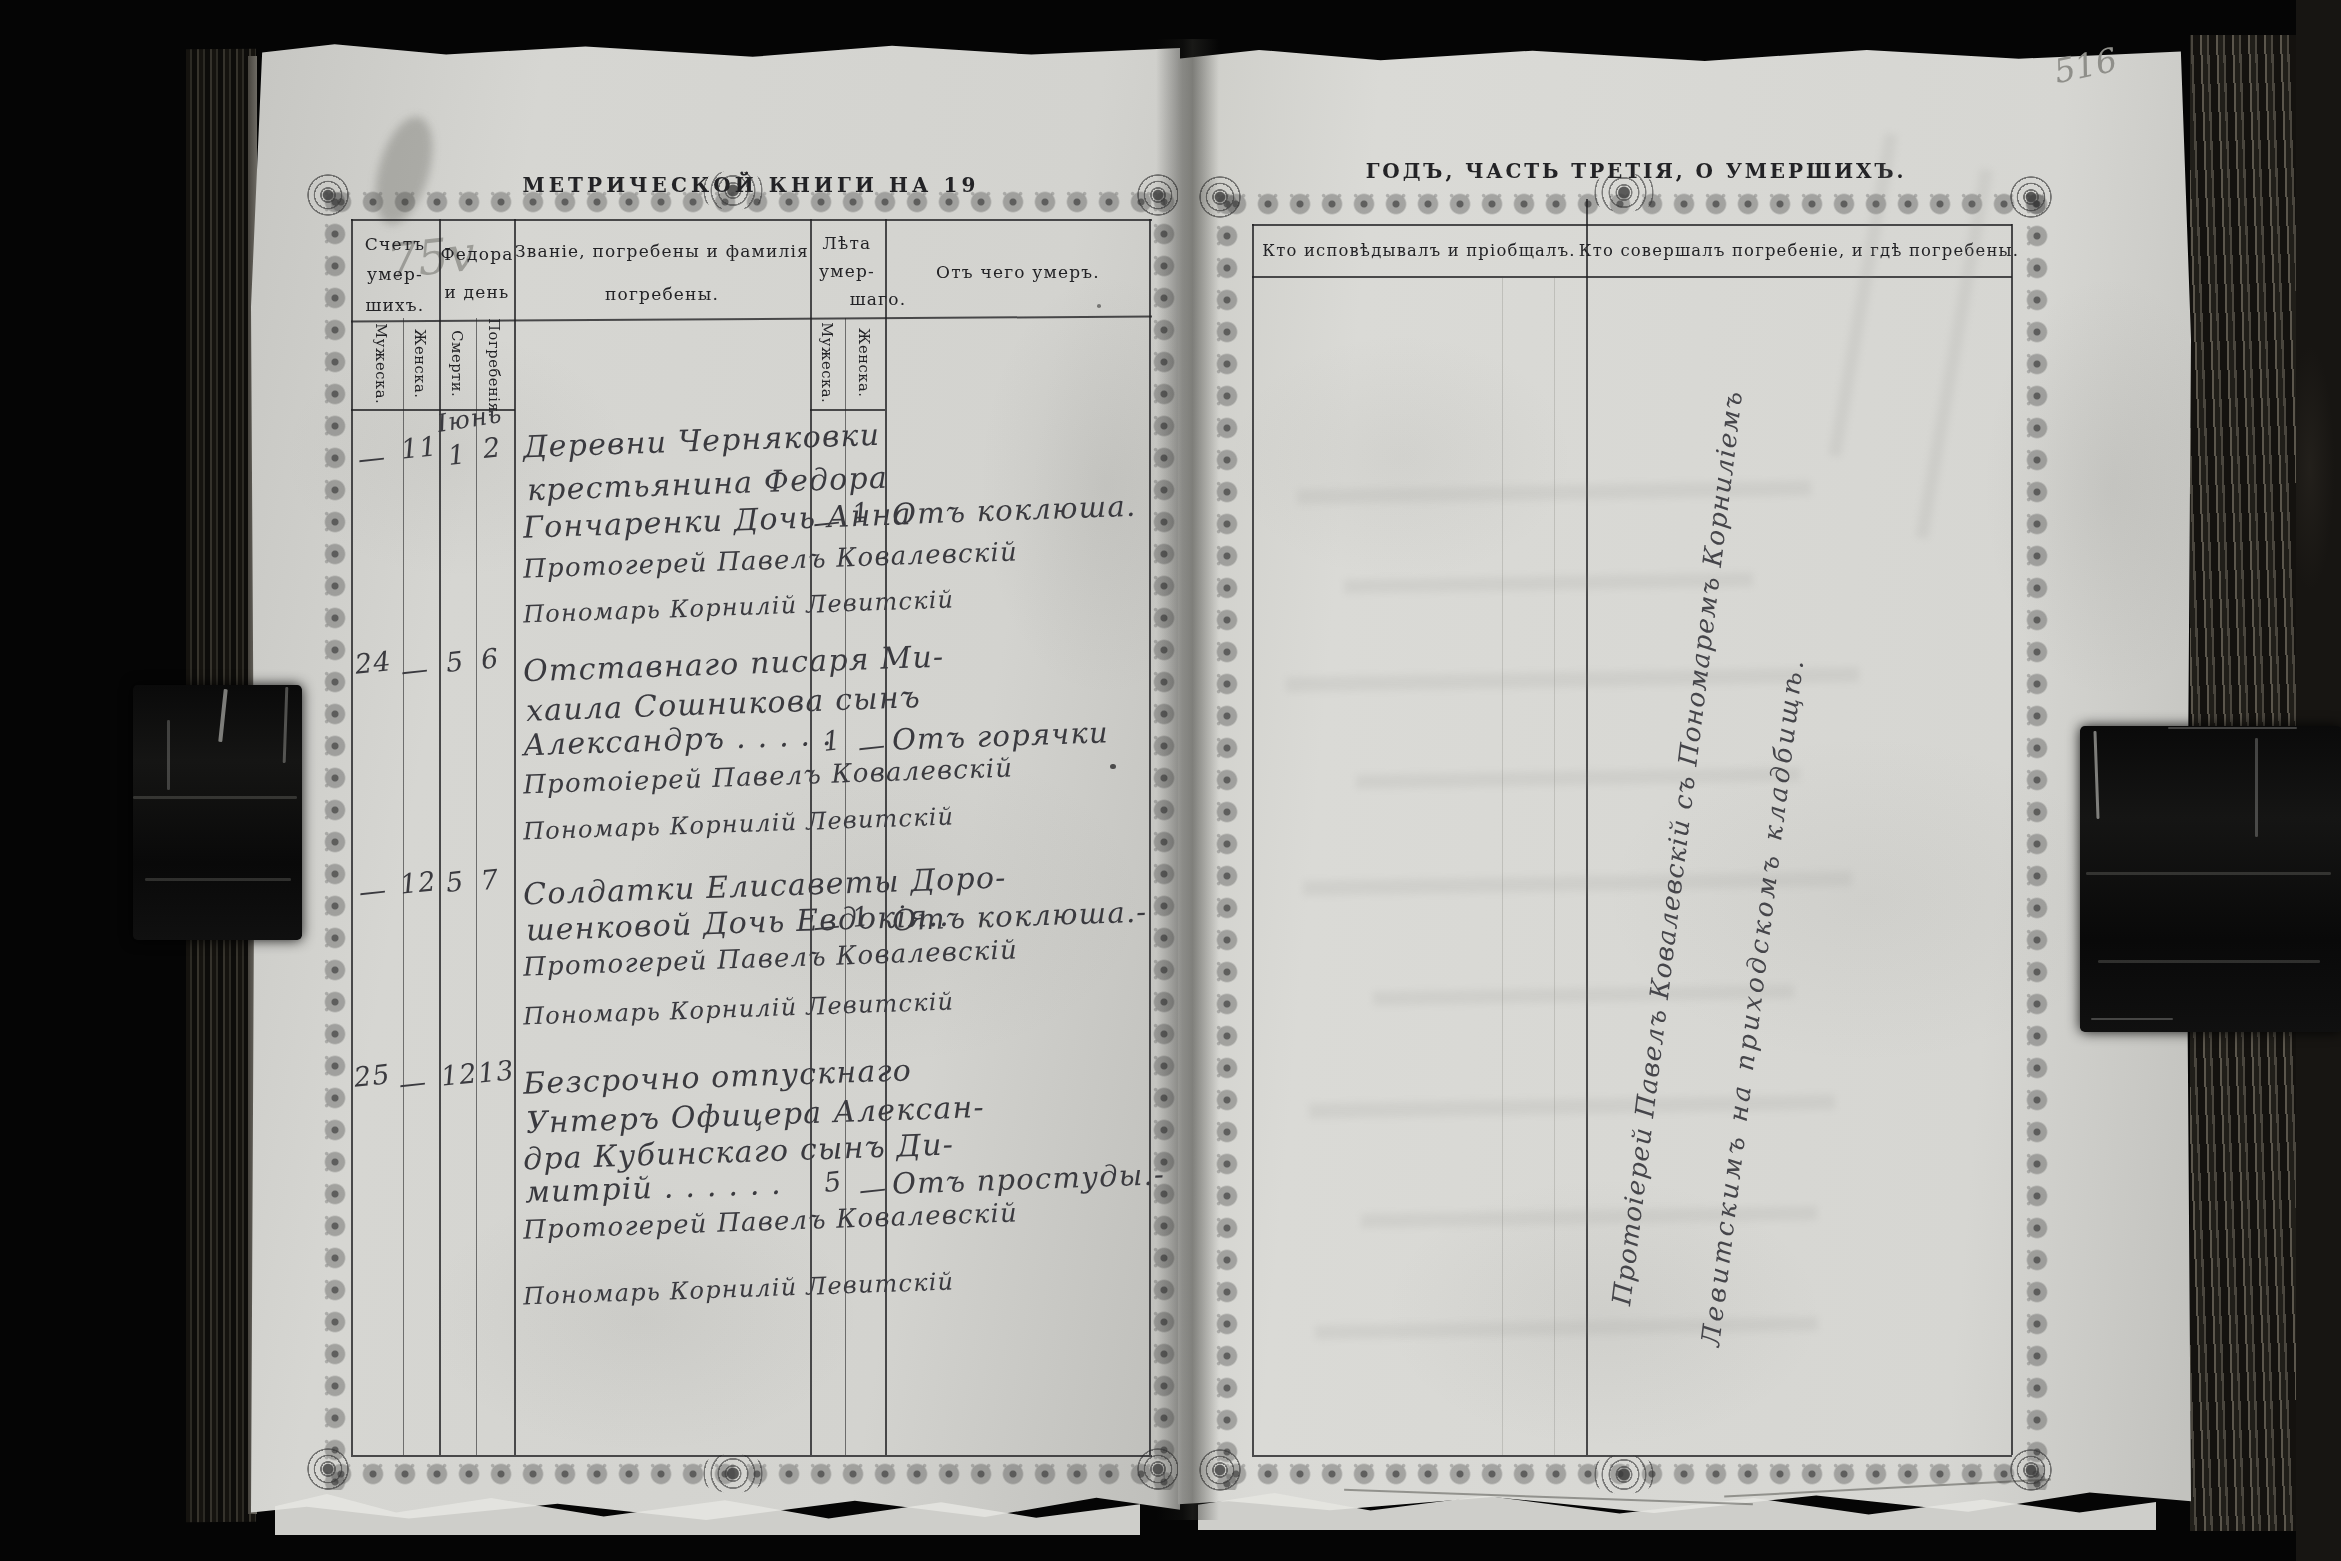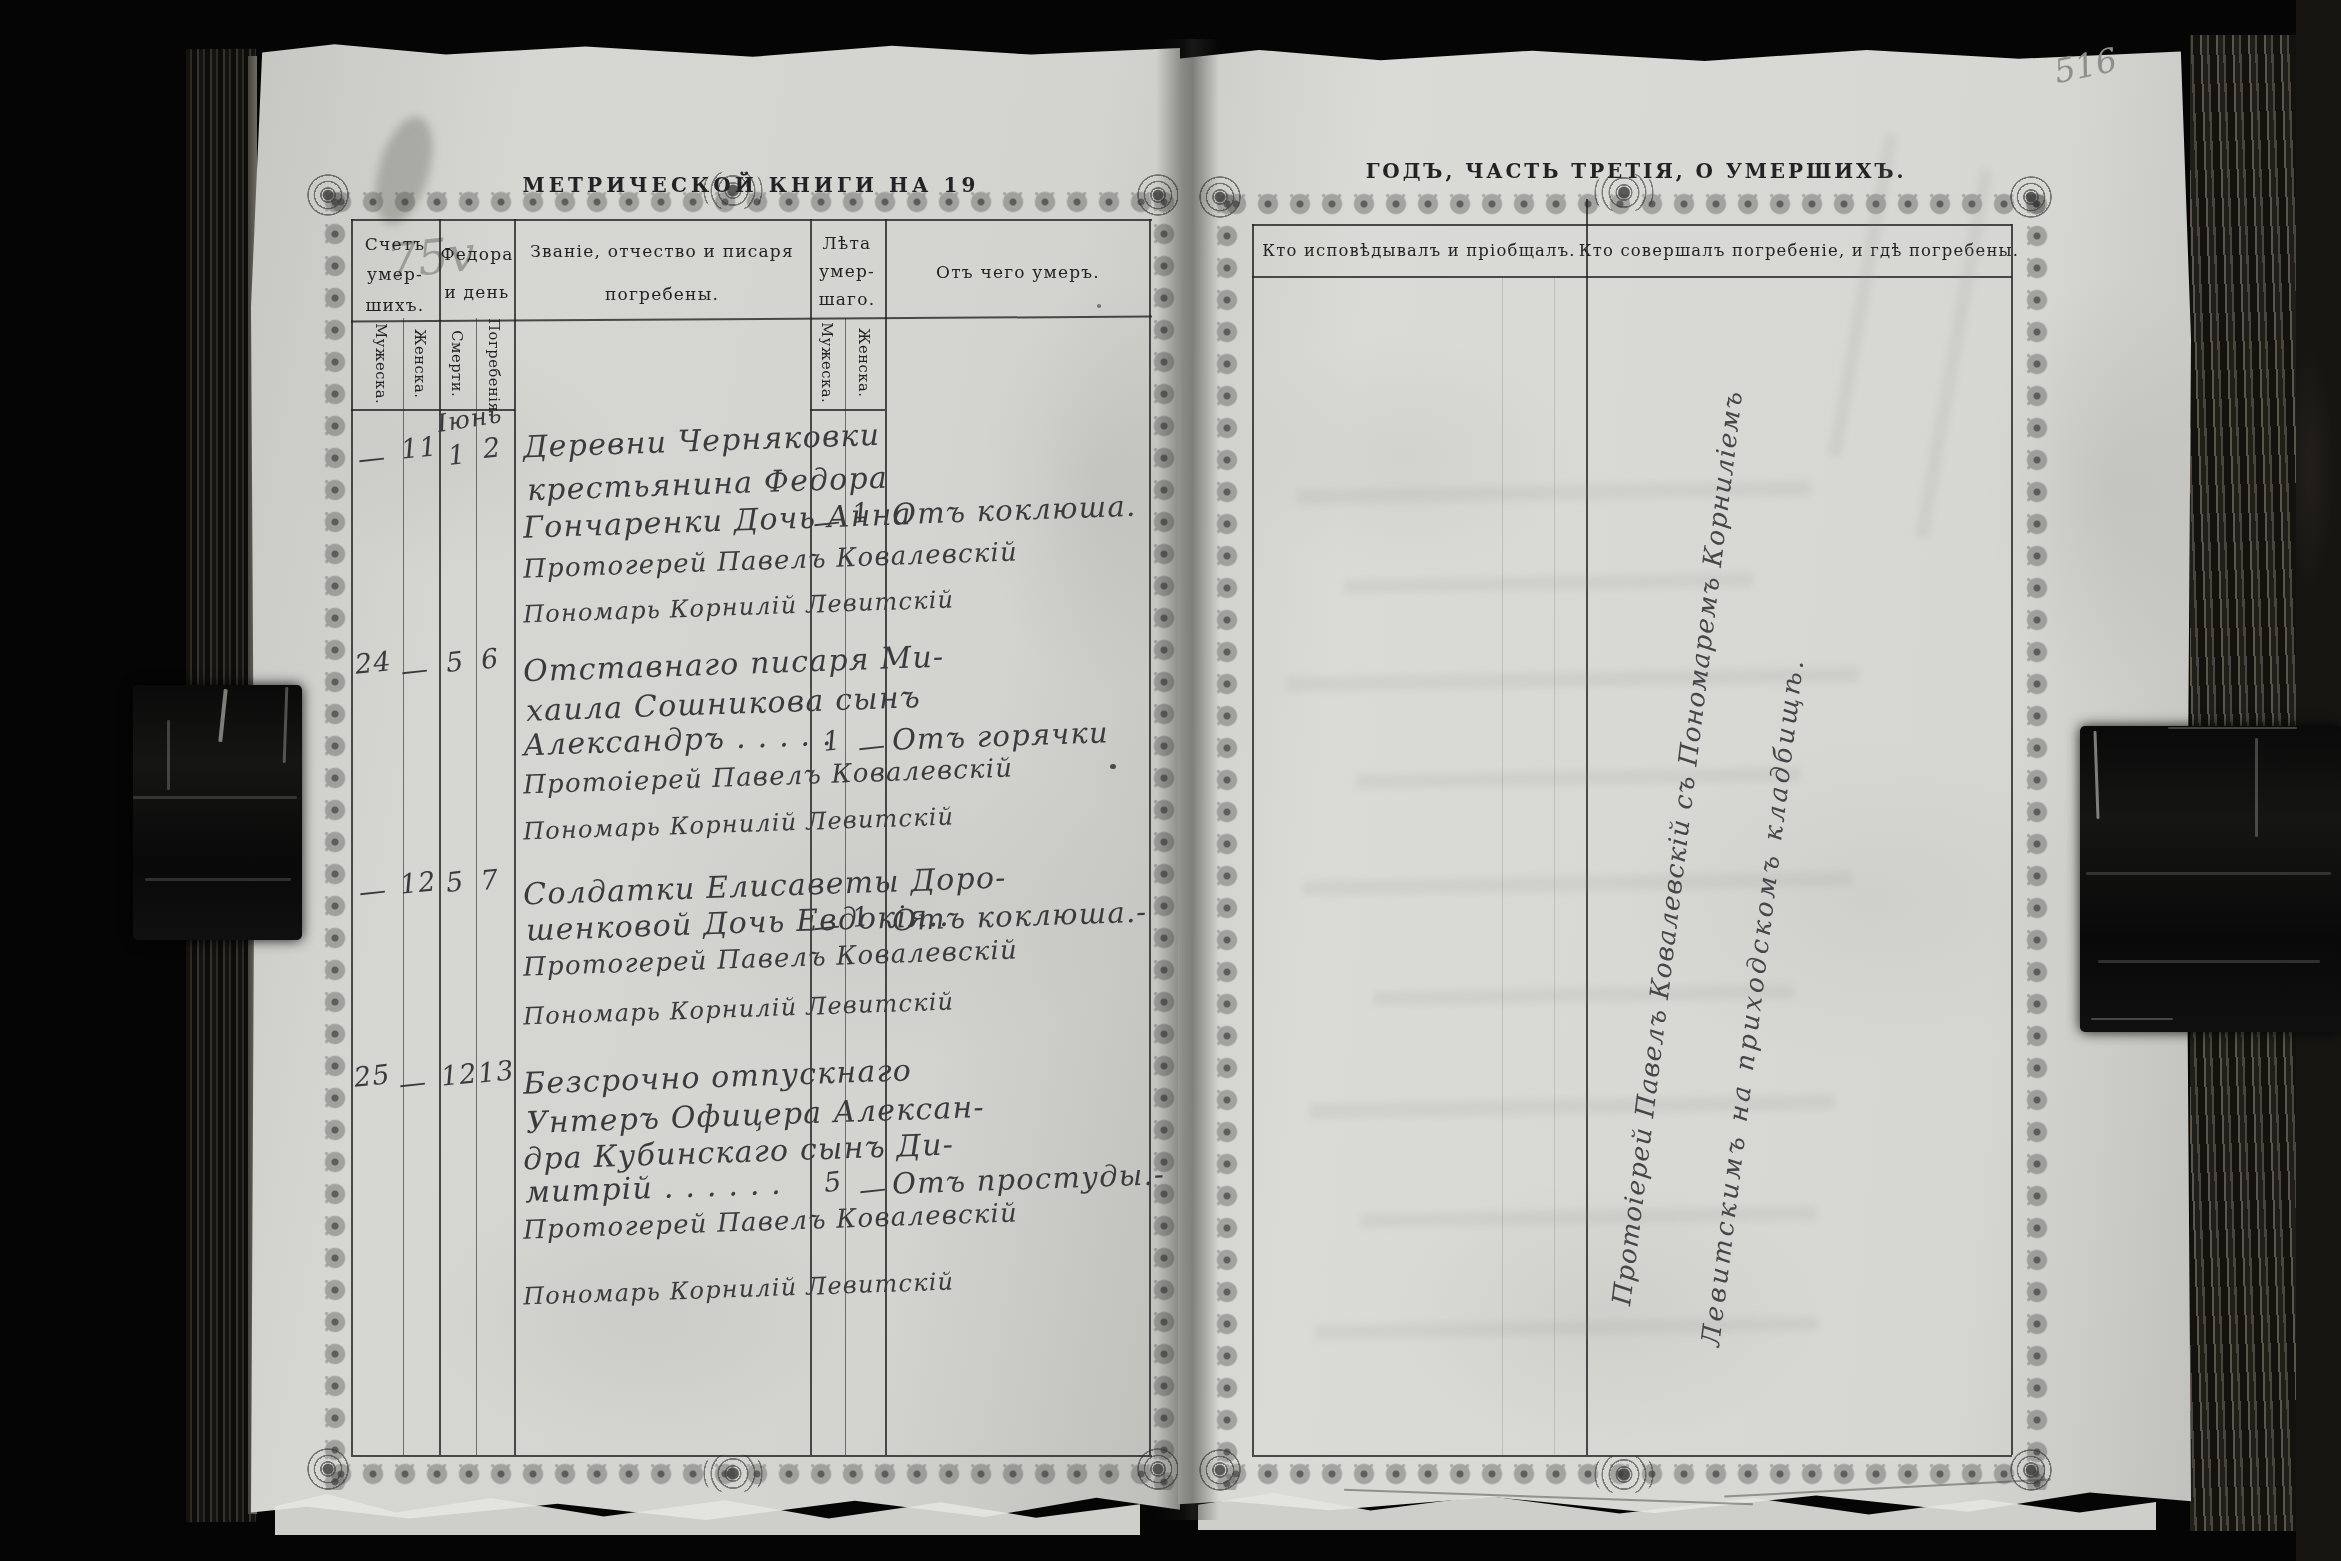--- a/index.html
+++ b/index.html
@@ -127,25 +127,25 @@
 <div class="vl" style="left:810px;top:219px;height:1236px"></div>
 <div class="vl thin" style="left:845px;top:318px;height:1137px"></div>
 <div class="vl" style="left:885px;top:219px;height:1236px"></div>
 <div class="vl" style="left:1149px;top:219px;height:1236px"></div>
 
 <div class="printed ct" style="left:395px;top:234px">Счетъ</div>
 <div class="printed ct" style="left:395px;top:264px">умер-</div>
 <div class="printed ct" style="left:395px;top:295px">шихъ.</div>
 <div class="printed ct" style="left:477px;top:244px">Федора</div>
 <div class="printed ct" style="left:477px;top:282px">и день</div>
-<div class="printed ct" style="left:662px;top:241px">Званіе, отчество и писаря</div>
+<div class="printed ct" style="left:662px;top:241px">Званіе, погребены и фамилія</div>
 <div class="printed ct" style="left:662px;top:284px">погребены.</div>
 <div class="printed ct" style="left:847px;top:233px">Лѣта</div>
 <div class="printed ct" style="left:847px;top:261px">умер-</div>
-<div class="printed ct" style="left:847px;top:289px">шаго.</div>
+<div class="printed ct" style="left:878px;top:289px">шаго.</div>
 <div class="printed ct" style="left:1018px;top:262px">Отъ чего умеръ.</div>
 
 <div class="vlabel" style="left:332px;top:355px">Мужеска.</div>
 <div class="vlabel" style="left:371px;top:355px">Женска.</div>
 <div class="vlabel" style="left:408px;top:355px">Смерти.</div>
 <div class="vlabel" style="left:445px;top:359px">Погребенія.</div>
 <div class="vlabel" style="left:778px;top:354px">Мужеска.</div>
 <div class="vlabel" style="left:815px;top:354px">Женска.</div>
 
 <div class="hw num" style="left:437px;top:404px;font-size:24.5px;transform:rotate(-9deg)">Іюнь</div>

